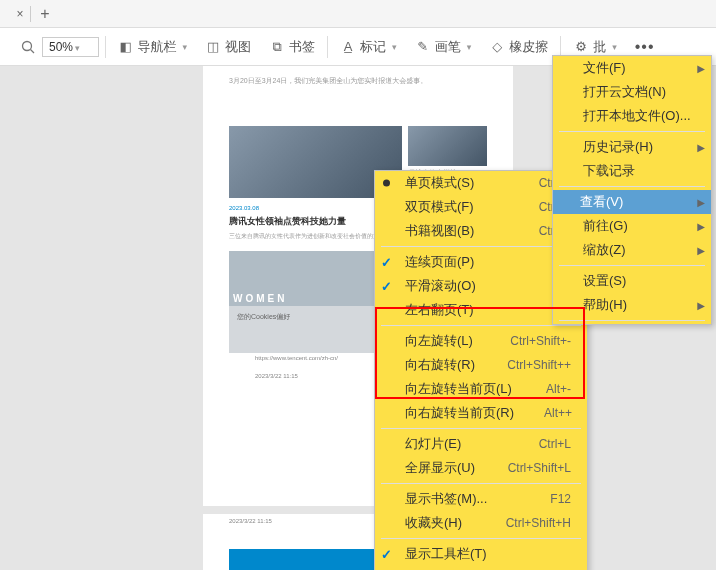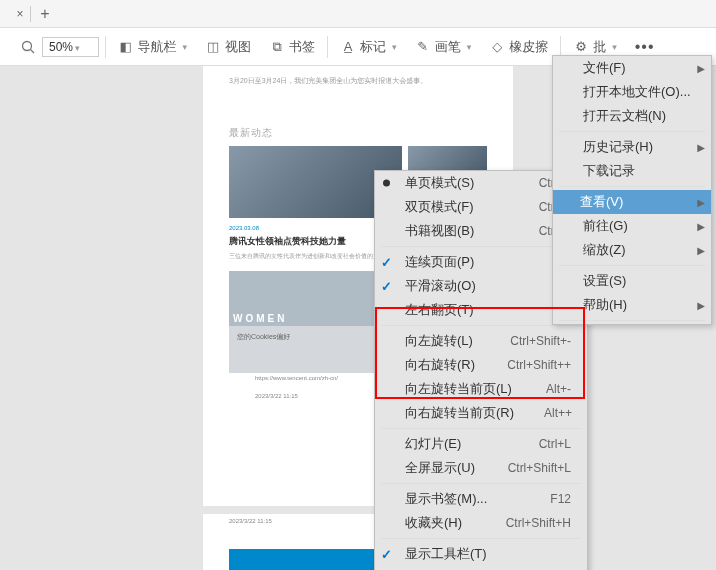--- a/index.html
+++ b/index.html
@@ -40,21 +40,21 @@
     .page-footer { font-size: 6px; color: #888; padding: 6px 26px 4px; }
     .page-footer-right { float: right; }
     .url-line { display: flex; justify-content: space-between; font-size: 6px; color: #888; padding: 2px 26px 6px; }
     
     .page-2 { margin-top: 8px; min-height: 60px; padding: 4px 26px 0; }
     .page-2 .row { display: flex; justify-content: space-between; font-size: 6px; color: #888; }
     .date-badge { background: #0088cc; color: #fff; padding: 1px 6px; font-size: 6px; }
     .blue-card { background: #0088cc; height: 34px; width: 62%; margin-top: 4px; }
     .page-2-side { position: absolute; right: 26px; top: 18px; font-size: 8px; color: #333; }
     
-    .menu { position: absolute; background: #e5e5e5; border: 1px solid #c0c0c0; box-shadow: 2px 2px 6px rgba(0,0,0,0.2); font-size: 13px; color: #333; z-index: 100; }
+    .menu { position: absolute; background: #fde047; border: 1px solid #c0c0c0; box-shadow: 2px 2px 6px rgba(0,0,0,0.2); font-size: 13px; color: #333; z-index: 100; }
     .menu-item { display: flex; align-items: center; padding: 3px 16px 3px 30px; cursor: pointer; position: relative; white-space: nowrap; }
     .menu-item.highlighted { background: #5ca0d3; color: #fff; padding-left: 27px; }
     .menu-label { flex: 1; }
     .menu-shortcut { margin-left: 30px; color: #666; font-size: 12px; }
     .menu-sep { height: 1px; background: #ddd; margin: 3px 6px; }
     .menu-arrow { position: absolute; right: 6px; font-size: 10px; color: #666; }
     .menu-radio { position: absolute; left: 8px; top: 50%; transform: translateY(-50%); width: 7px; height: 7px; background: #333; border-radius: 50%; }
     .menu-check { position: absolute; left: 6px; top: 50%; transform: translateY(-50%); color: #0078d4; font-size: 13px; font-weight: bold; }
     
     .submenu { left: 374px; top: 170px; width: 214px; }
@@ -113,21 +113,20 @@
       <span class="tb-icon">⚙</span>
       <span>批</span>
       <span class="chev">▾</span>
     </span>
   <span class="tb-btn more-dots">•••</span>
 </div>
 
 <div class="content">
   <div class="page page-1">
     <div class="page-meta">3月20日至3月24日，我们完美集团全山为您实时报道大会盛事。</div>
-    <div class="section-title">最新动态</div>
     <div class="gallery">
       <div class="img-card img-main"></div>
       <div class="img-sub">
         <div class="img-card"></div>
         <div class="img-sub-text">保护生物多样性</div>
         <div class="img-sub-text" style="font-size:5px">我们同著未来本届大人正理先进先锋，展现着院社会对未来的重要行为。</div>
       </div>
     </div>
     <div class="date-tag">2023.03.08</div>
     <div class="article-title">腾讯女性领袖点赞科技她力量</div>
@@ -228,24 +227,24 @@
     <div class="menu-item">
       <span class="menu-label">显示收藏夹(C)</span>
     </div>
   </div>
 <div class="menu main-menu" id="mainmenu">
     <div class="menu-item">
       <span class="menu-label">文件(F)</span>
       <span class="menu-arrow">▶</span>
     </div>
     <div class="menu-item">
+      <span class="menu-label">打开云文档(N)</span>
+    </div>
+    <div class="menu-item">
       <span class="menu-label">打开本地文件(O)...</span>
-    </div>
-    <div class="menu-item">
-      <span class="menu-label">打开云文档(N)</span>
     </div>
     <div class="menu-sep"></div>
     <div class="menu-item">
       <span class="menu-label">历史记录(H)</span>
       <span class="menu-arrow">▶</span>
     </div>
     <div class="menu-item">
       <span class="menu-label">下载记录</span>
     </div>
     <div class="menu-sep"></div>

